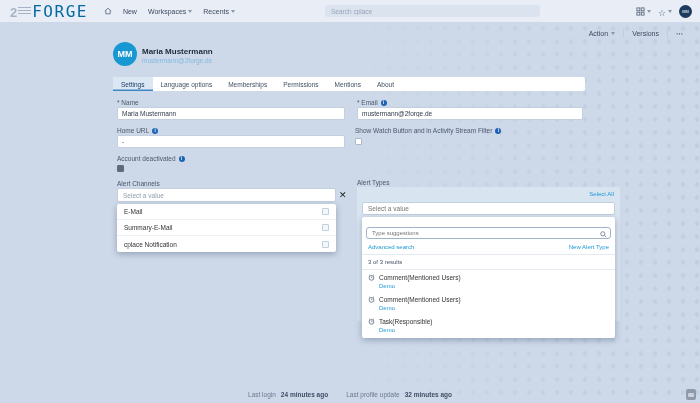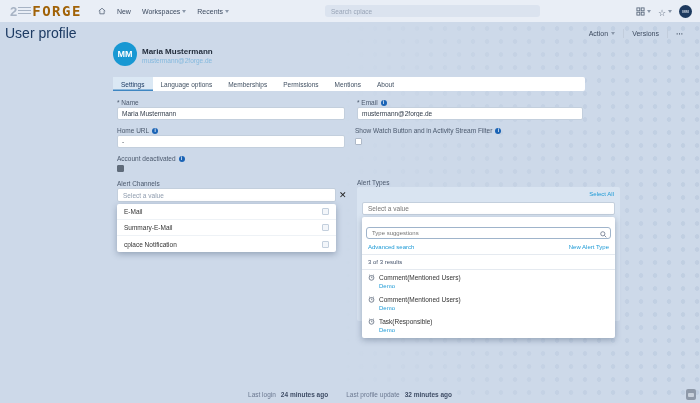--- a/index.html
+++ b/index.html
@@ -9,21 +9,21 @@
     background-image:radial-gradient(circle,#bccbdf 2px,transparent 2.6px);
     background-size:14px 13px;opacity:.75;pointer-events:none;
     -webkit-mask-image:linear-gradient(to right,transparent,rgba(0,0,0,.55) 40%,#000);
     mask-image:linear-gradient(to right,transparent,rgba(0,0,0,.55) 40%,#000);}
   
   .topbar{position:absolute;top:0;left:0;right:0;height:22px;background:#e9eef6;display:flex;align-items:center;z-index:5;}
   .logo{display:flex;align-items:baseline;margin-left:10px;}
   .logo-2{color:#a7b3c4;font-size:13px;font-weight:bold;}
   .logo-lines{width:13px;height:8px;margin:0 1px 1px 1px;align-self:center;
     background:repeating-linear-gradient(to bottom,#a7b3c4 0 1px,transparent 1px 3px);}
-  .logo-forge{color:#a16207;font-weight:bold;font-size:14px;letter-spacing:1.5px;font-family:"DejaVu Sans Mono",monospace;}
+  .logo-forge{color:#0369a1;font-weight:normal;font-size:16px;letter-spacing:1.5px;font-family:"DejaVu Sans Mono",monospace;}
   .nav{display:flex;align-items:center;margin-left:16px;gap:11px;font-size:7px;color:#3d4b60;}
   .nav-item{display:flex;align-items:center;gap:2px;cursor:pointer;}
   .chev{width:0;height:0;border-left:2.5px solid transparent;border-right:2.5px solid transparent;border-top:3px solid #8a97a9;}
   .home-ic svg{display:block;}
   .search{position:absolute;left:325px;top:5px;width:215px;height:12px;background:#dbe3ef;border:none;border-radius:3px;
     font-size:6.5px;color:#2f3a48;padding:0 6px;font-family:"Liberation Sans",sans-serif;}
   .search::placeholder{color:#99a5b7;}
   .top-right{position:absolute;right:8px;top:0;height:22px;display:flex;align-items:center;gap:7px;}
   .ic-group{display:flex;align-items:center;gap:2px;cursor:pointer;}
   .star-icon::before{content:"\2606";font-size:9px;color:#5d6b7f;}
@@ -137,21 +137,20 @@
         <span class="chev"></span>
       </span>
       <span class="ic-group">
         <span class="star-icon"></span>
         <span class="chev"></span>
       </span>
       <span class="top-avatar">MM</span>
     </div>
   </div>
 
-  <div class="page-title">User profile</div>
 
   <div class="header-actions">
     <span class="ha-item">
       <span>Action</span>
       <span class="chev"></span>
     </span>
     <span class="ha-sep"></span>
     <span class="ha-item">Versions</span>
     <span class="ha-sep"></span>
     <span class="ha-item more-dots">⋯</span>

